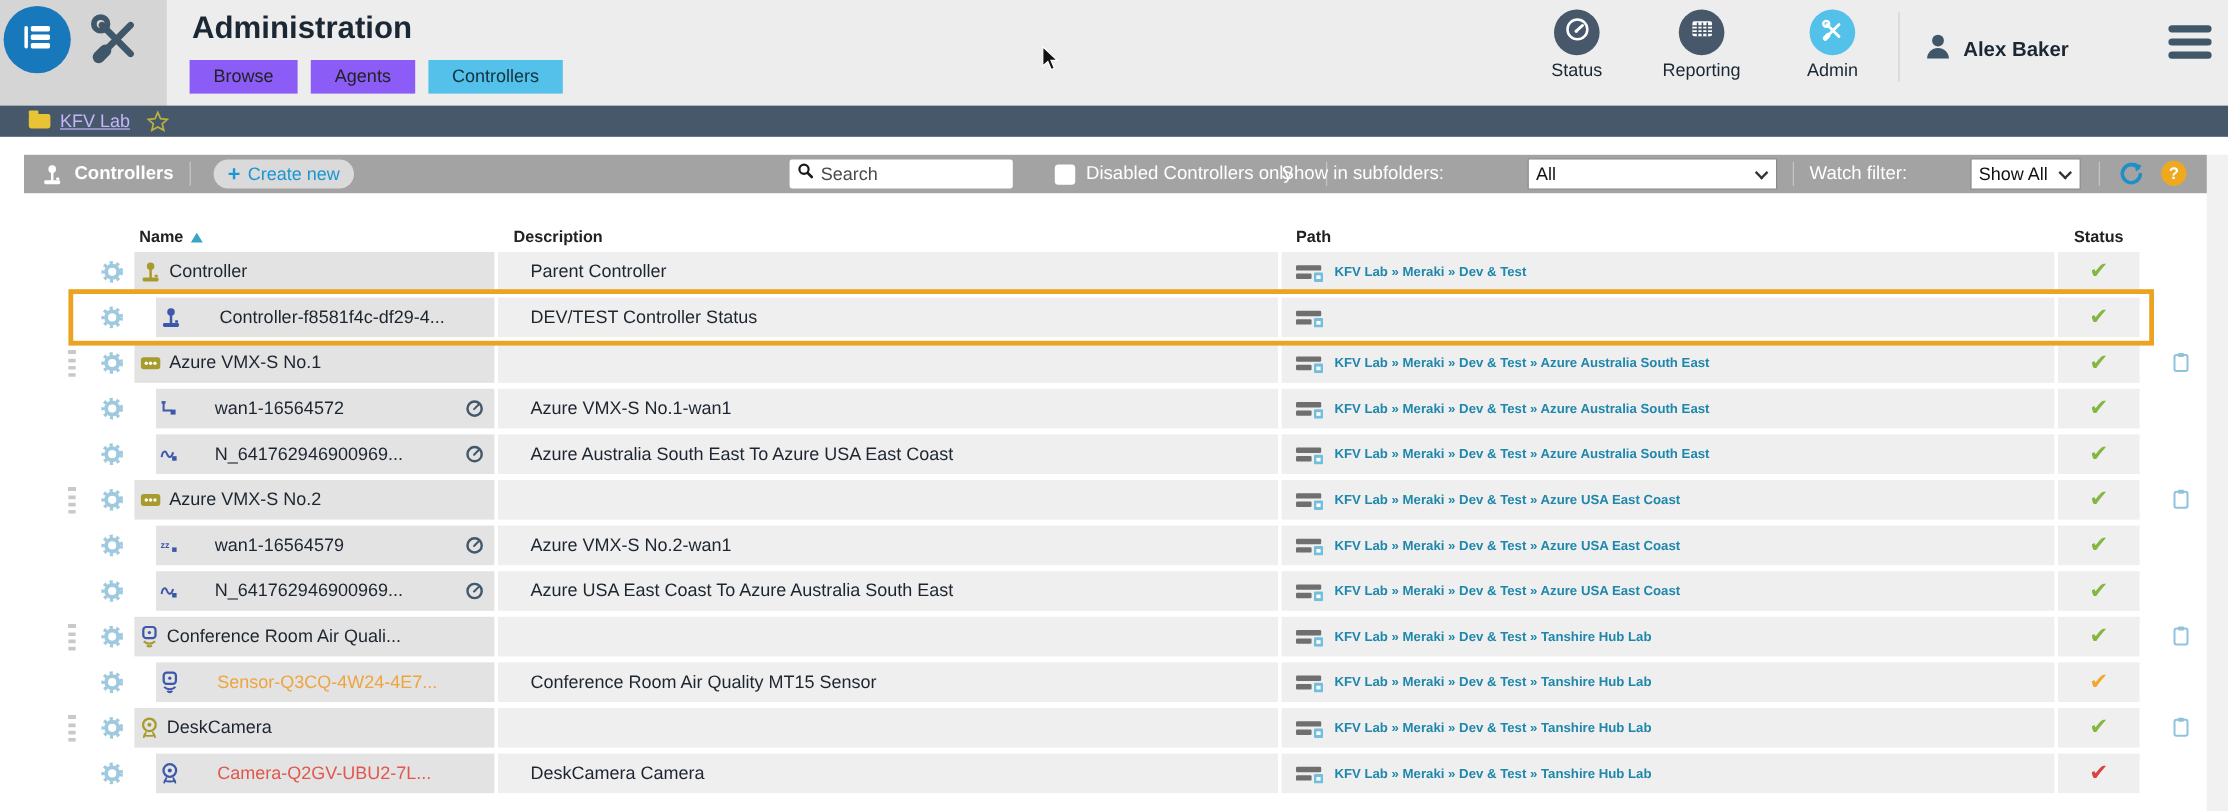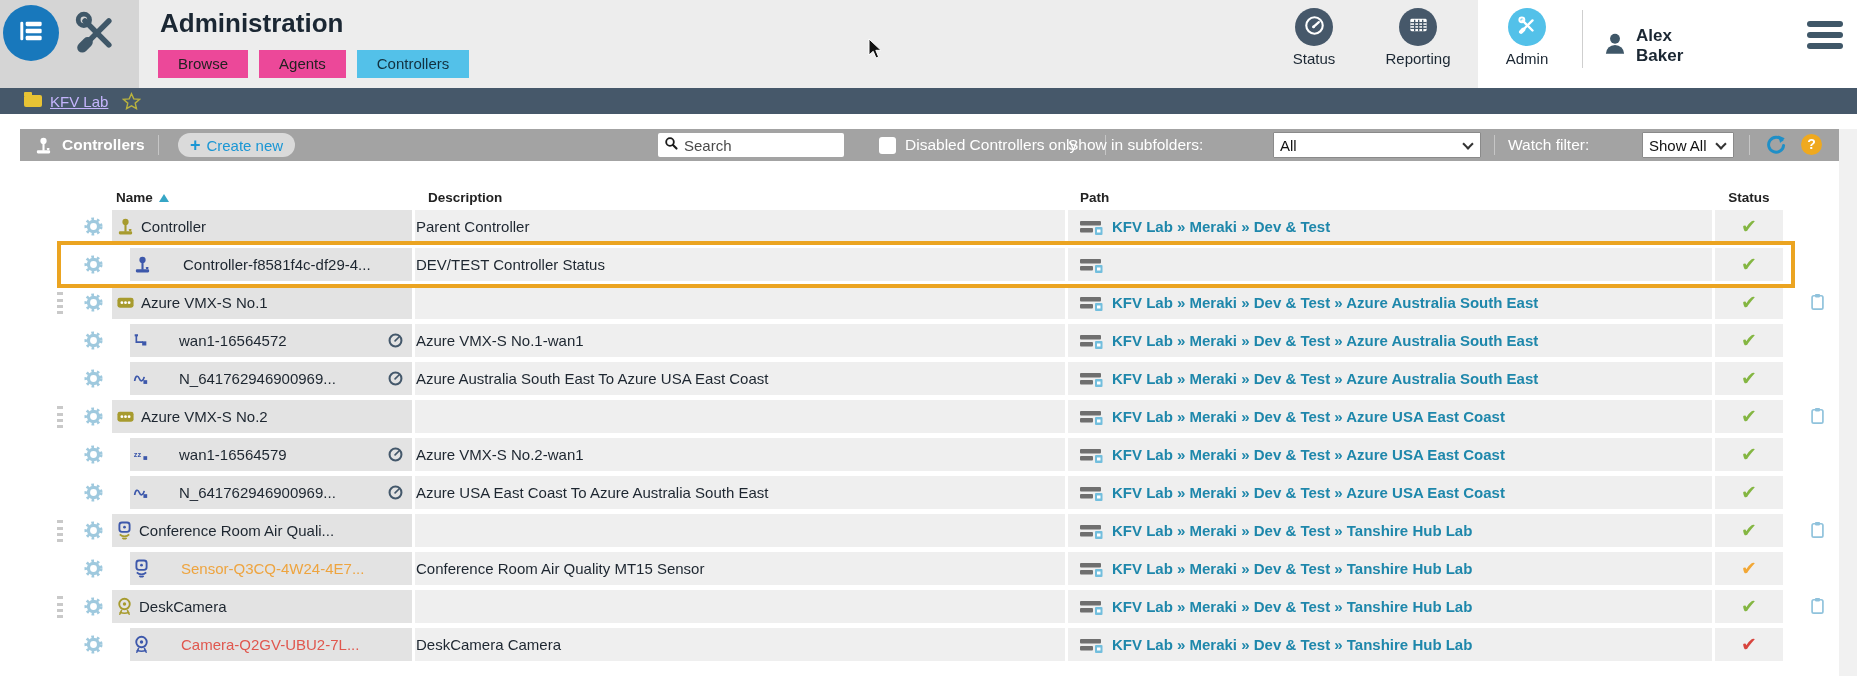--- a/index.html
+++ b/index.html
@@ -6,28 +6,28 @@
   html,body { width:1857px; height:676px; }
   body {
     position: relative;
     font-family: "Liberation Sans", "DejaVu Sans", sans-serif;
     background: #ffffff;
     overflow: hidden;
     color: #1d2630;
   }
 
   
-  .header { position:absolute; left:0; top:0; width:1478px; height:88px; background:#ededed; }
+  .header { position:absolute; left:0; top:0; width:1857px; height:88px; background:#ededed; }
   .logo-block { position:absolute; left:0; top:0; width:139px; height:88px; background:#d5d5d5; }
   .logo-circle { position:absolute; left:3px; top:5px; width:56px; height:56px; border-radius:50%;
                  background:#1878bc; display:flex; align-items:center; justify-content:center; }
   .tools-big { position:absolute; left:70px; top:10px; }
   .page-title { position:absolute; left:160px; top:8px; font-size:26px; font-weight:600; color:#1b2733; }
   .tabs { position:absolute; left:158px; top:50px; display:flex; gap:11px; }
-  .tab { height:28px; line-height:28px; padding:0 20px; background:#ec4899; font-size:15px; color:#222; cursor:default; }
+  .tab { height:28px; line-height:28px; padding:0 20px; background:#8b5cf6; font-size:15px; color:#222; cursor:default; }
   .tab.active { background:#53c1e9; color:#12313f; }
 
   .nav-item { position:absolute; top:8px; width:92px; text-align:center; }
   .nav-item .circ { width:38px; height:38px; border-radius:50%; background:#46586a; margin:0 auto;
                     display:flex; align-items:center; justify-content:center; }
   .nav-item.active .circ { background:#53c1e9; }
   .nav-item .nav-label { font-size:15px; color:#1b2733; margin-top:4px; }
   .nav-status { left:1268px; } .nav-reporting { left:1372px; } .nav-admin { left:1481px; }
   .hdr-sep { position:absolute; left:1582px; top:10px; width:1px; height:58px; background:#cfcfcf; }
   .user { position:absolute; left:1602px; top:26px; display:flex; align-items:center; gap:8px; }
@@ -85,24 +85,24 @@
           visibility:hidden; margin-right:2px; }
   .dots.show { visibility:visible; }
   .gearzone { width:40px; display:flex; align-items:center; justify-content:flex-end; padding-right:2px; }
   .gearzone svg { cursor:pointer; }
   .cell { display:flex; align-items:center; background:#efefef; overflow:hidden; white-space:nowrap; }
   .cell.name { margin-left:7px; width:300px; background:#e3e3e3; padding-left:4px; font-size:15px; }
   .cell.name.lvl1 { margin-left:25px; width:282px; padding-left:3px;gap:25px; }
   .ric { display:flex; margin-right:6px; flex:none; }
   .nm { cursor:pointer; }
   .gg { display:flex; margin-left:auto; margin-right:8px; flex:none; }
-  .cell.desc { margin-left:3px; width:650px; padding-left:1px; font-size:15px; }
+  .cell.desc { margin-left:3px; width:650px; padding-left:27px; font-size:15px; }
   .cell.path { margin-left:3px; width:644px; padding-left:12px; }
   .pic { display:flex; margin-right:8px; flex:none; }
-  .plink { font-size:15px; font-weight:600; color:#1e87ab; text-decoration:none; cursor:pointer; }
+  .plink { font-size:11px; font-weight:600; color:#1e87ab; text-decoration:none; cursor:pointer; }
   .cell.status { margin-left:3px; width:68px; justify-content:center; }
   .chk { font-size:19px; line-height:33px; }
   .chk.ok { color:#84b642; } .chk.warn { color:#f2a735; } .chk.err { color:#d8453e; }
   .copy { display:none; position:absolute; left:1790px; top:7px; cursor:pointer; }
   .copy.show { display:flex; }
   .hl { display:none; position:absolute; left:37px; top:-7px; width:1738px; height:47px;
         border:4px solid #eba421; pointer-events:none; z-index:3; }
   .hl.show { display:block; }
   .sort-tri { display:inline-block; margin-left:6px; width:0; height:0;
               border-left:5px solid transparent; border-right:5px solid transparent;

